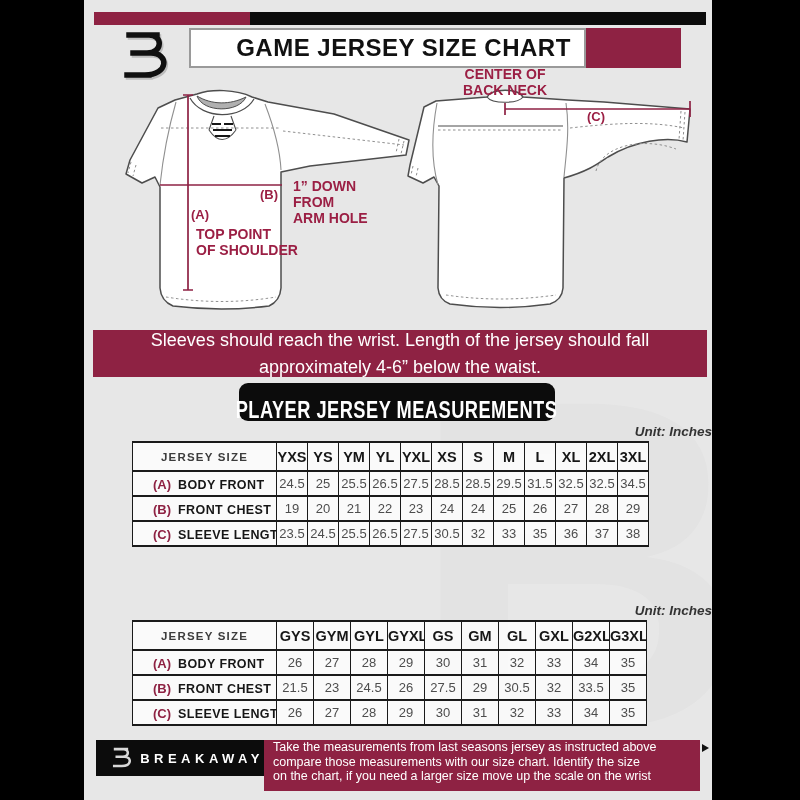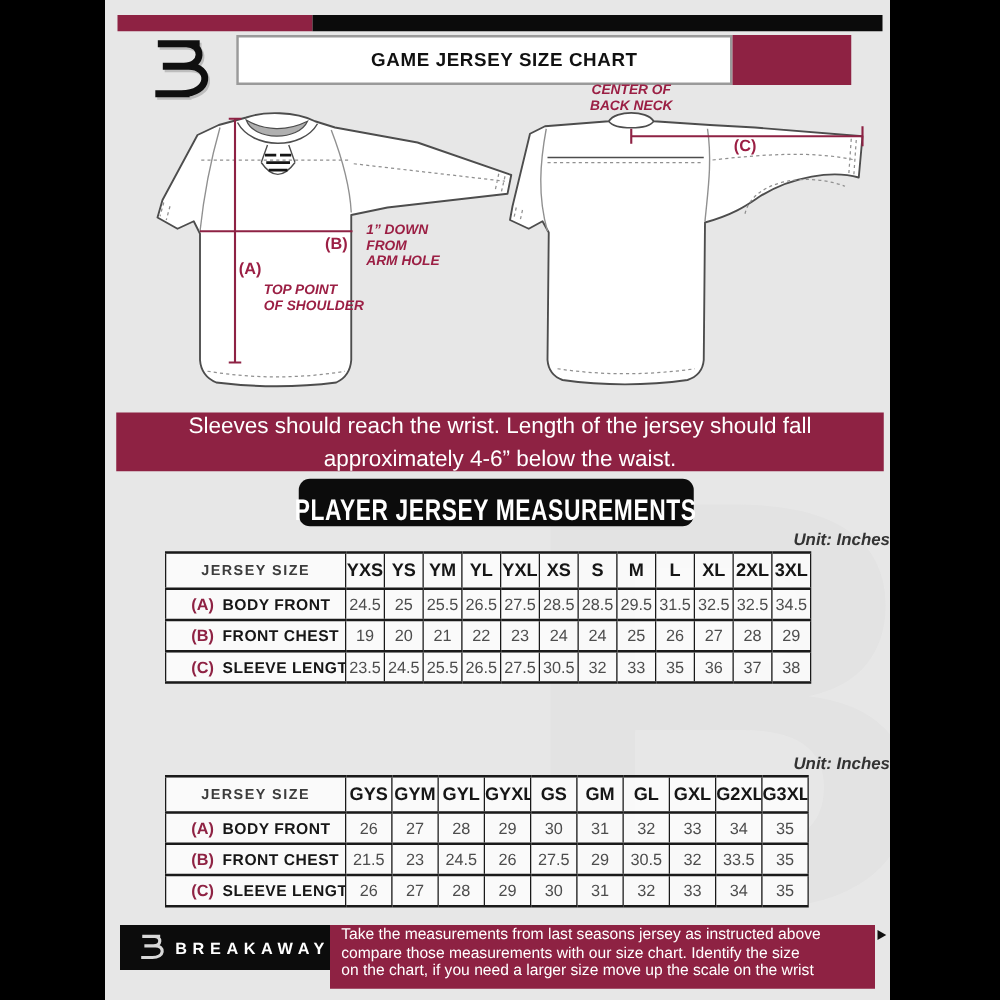--- a/index.html
+++ b/index.html
@@ -10,26 +10,26 @@
 
   
   .watermark { position:absolute; left:325px; top:330px; font-size:470px; font-weight:700;
                color:#e0e0e0; opacity:.55; line-height:1; letter-spacing:-10px; }
 
   
   .topbar-maroon { left:10px; top:12px; width:156px; height:13px; background:#8e2243; }
   .topbar-black  { left:166px; top:12px; width:456px; height:13px; background:#0b0b0b; }
   .title-box { left:105px; top:28px; width:397px; height:40px; background:#fff;
                border:2px solid #9a9a9a; display:flex; align-items:center; justify-content:center; }
-  .title-box span { font-size:15px; font-weight:800; color:#111; letter-spacing:.5px;margin-left:32px; }
+  .title-box span { font-size:24px; font-weight:800; color:#111; letter-spacing:.5px;margin-left:32px; }
   .title-maroon { left:502px; top:28px; width:95px; height:40px; background:#8e2243; }
   .logo-svg { left:32px; top:24px; }
 
   
-  .ann { color:#9b1f44; font-style:italic; font-weight:700; font-size:11px; line-height:1.15; }
+  .ann { color:#9b1f44; font-weight:700; font-size:14px; line-height:1.15; }
   .ann-label { color:#9b1f44; font-weight:800; font-style:normal; font-size:13px; }
   .ann-center { text-align:center; }
 
   
   .banner { left:9px; top:330px; width:614px; height:47px; background:#8e2243;
             display:flex; flex-direction:column; align-items:center; justify-content:center; }
   .banner div { color:#fff; font-size:18px; line-height:1.5; white-space:nowrap; }
 
   
   .section-box { left:155px; width:316px; height:38px; background:#0c0c0c; border-radius:9px;
@@ -119,21 +119,21 @@
       <div>BACK NECK</div>
     </div>
     <div class="abs ann-label" style="left:503px; top:109px;">(C)</div>
     <div class="abs ann-label" style="left:176px; top:187px;">(B)</div>
     <div class="abs ann" style="left:209px; top:178px;">
       <div>1” DOWN</div>
       <div>FROM</div>
       <div>ARM HOLE</div>
     </div>
     <div class="abs ann-label" style="left:107px; top:207px;">(A)</div>
-    <div class="abs ann" style="left:127px; top:226px;">
+    <div class="abs ann" style="left:112px; top:226px;">
       <div>TOP POINT</div>
       <div>OF SHOULDER</div>
     </div>
 
     <div class="abs banner">
       <div>Sleeves should reach the wrist. Length of the jersey should fall</div>
       <div>approximately 4-6” below the waist.</div>
     </div>
 
     <div class="abs section-box" style="top:383px;align-items:flex-end;">

